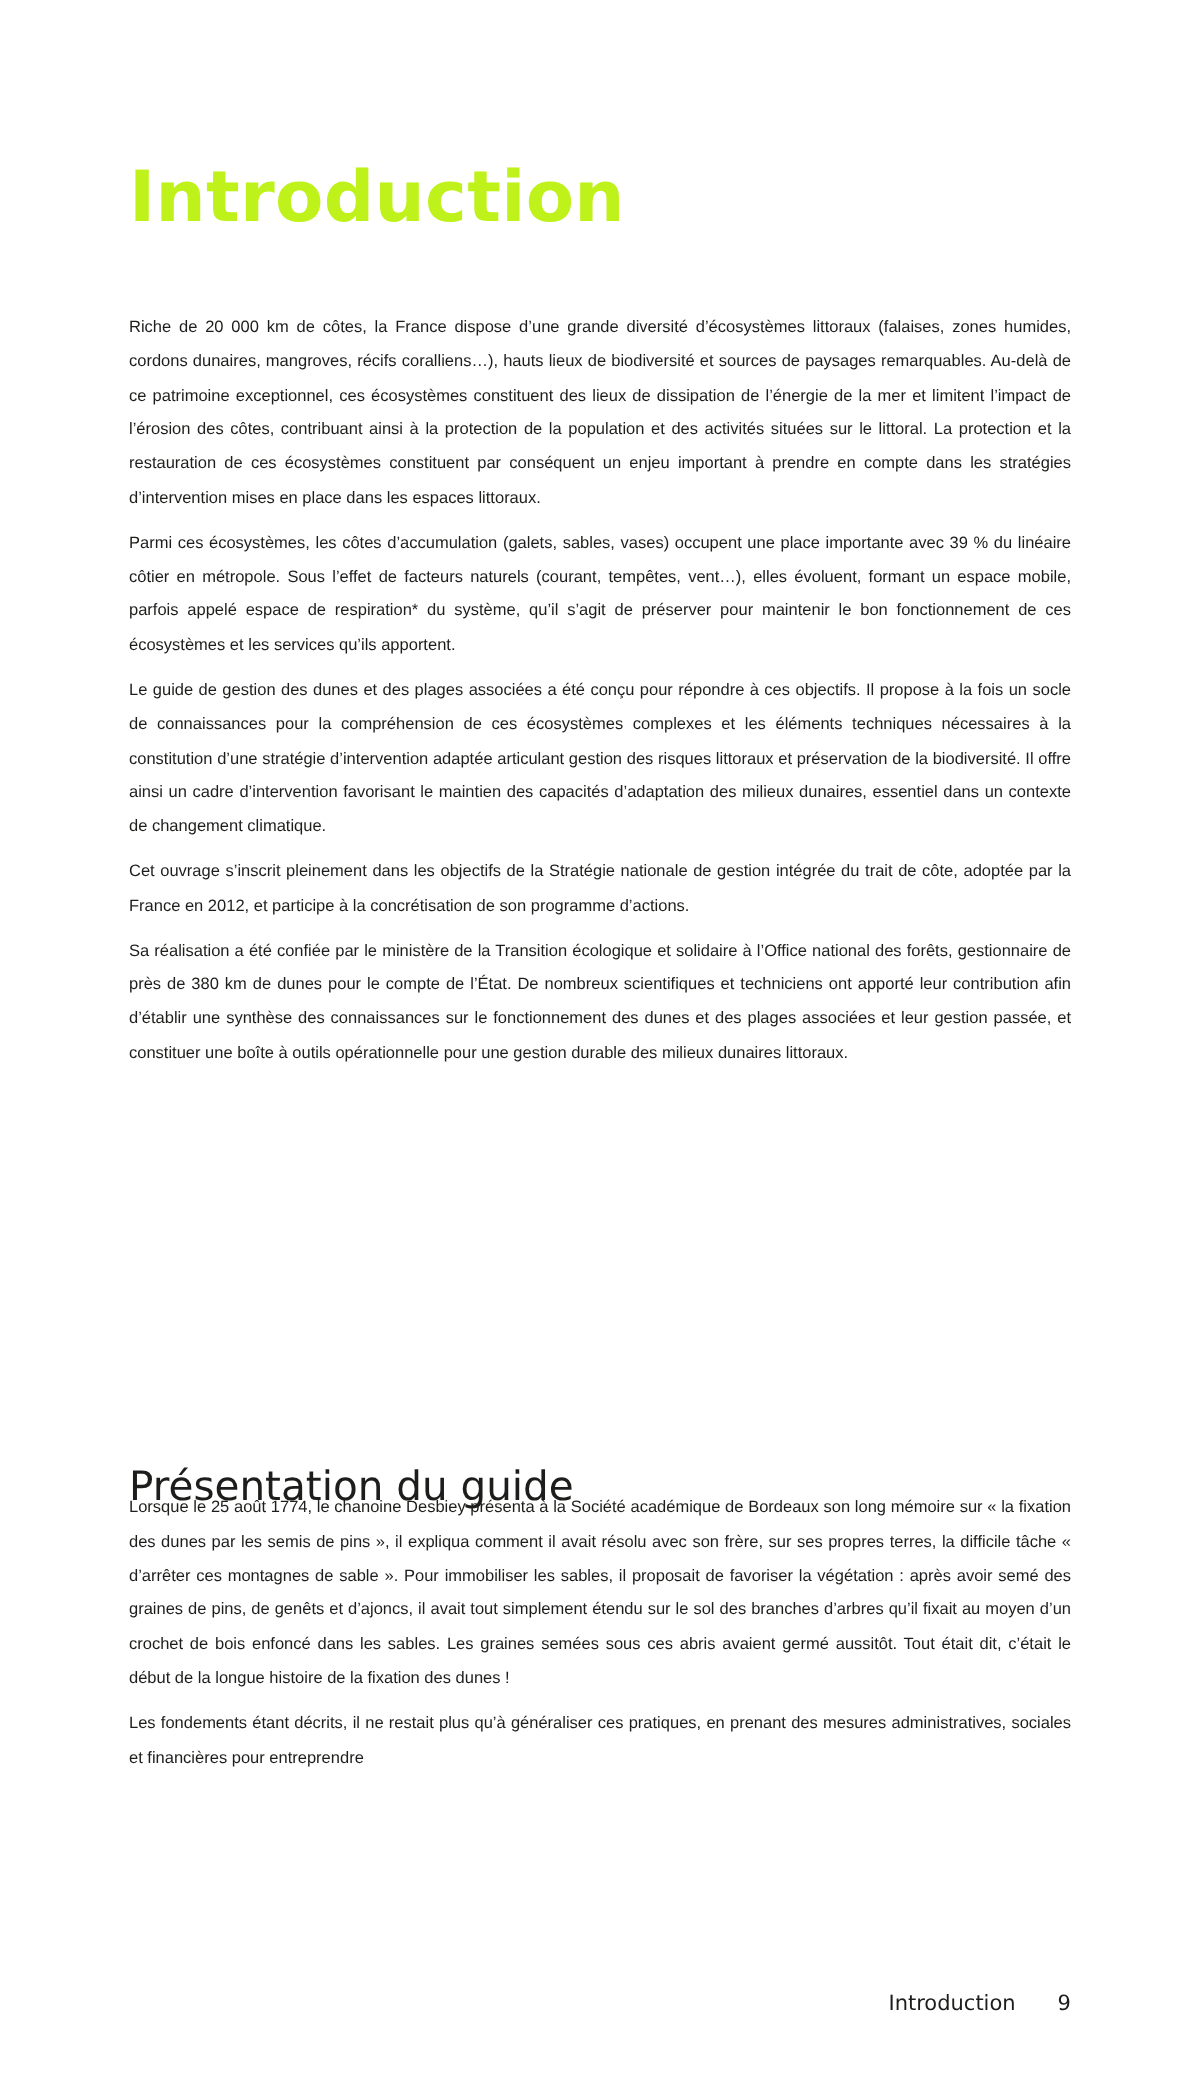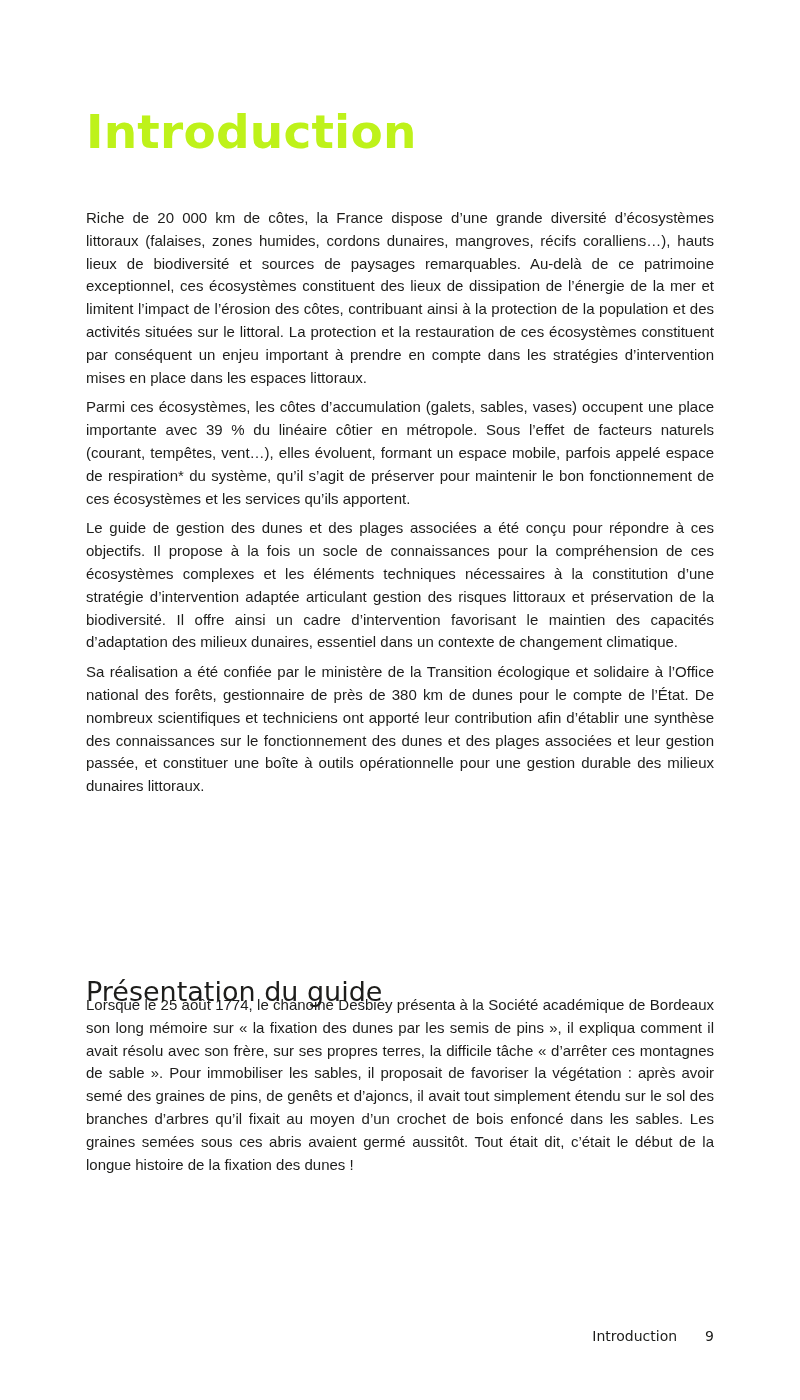--- a/index.html
+++ b/index.html
@@ -5,21 +5,21 @@
     html, body { margin: 0; padding: 0; background: #ffffff; }
     body { width: 800px; height: 1400px; position: relative; overflow: hidden; }
     .page { position: absolute; left: 86px; top: 0; width: 628px; }
     .title {
       position: absolute; left: 0; top: 104px;
       font-family: "DejaVu Sans", sans-serif; font-weight: bold;
       font-size: 47px; letter-spacing: 0.2px; color: #bef21a; margin: 0;
     }
     .body-text {
       font-family: "Liberation Sans", sans-serif;
-      font-size: 15px; line-height: 22.8px; color: #1d1d1b;
+      font-size: 11px; line-height: 22.8px; color: #1d1d1b;
       text-align: justify; hyphens: manual; margin: 0;
     }
     .para { margin: 0 0 7px 0; }
     .block1 { position: absolute; left: 0; top: 207px; width: 628px; }
     .subtitle {
       position: absolute; left: 0; top: 976px; margin: 0;
       font-family: "DejaVu Sans", sans-serif; font-weight: normal;
       font-size: 27px; color: #1d1d1b;
     }
     .block2 { position: absolute; left: 0; top: 994px; width: 628px; }
@@ -32,26 +32,28 @@
 </head>
 <body>
 
 <div class="page">
   <h1 class="title">Introduction</h1>
 
   <div class="block1 body-text">
     <p class="para">Riche de 20 000 km de côtes, la France dispose d’une grande diversité d’éco­systèmes littoraux (falaises, zones humides, cordons dunaires, mangroves, récifs coralliens…), hauts lieux de biodiversité et sources de paysages remarquables. Au-delà de ce patrimoine exceptionnel, ces écosystèmes constituent des lieux de dissipation de l’énergie de la mer et limitent l’impact de l’érosion des côtes, contribuant ainsi à la protection de la population et des activités situées sur le littoral. La protection et la restauration de ces écosystèmes constituent par conséquent un enjeu important à prendre en compte dans les stratégies d’intervention mises en place dans les espaces littoraux.</p>
     <p class="para">Parmi ces écosystèmes, les côtes d’accumulation (galets, sables, vases) occupent une place importante avec 39 % du linéaire côtier en métropole. Sous l’effet de facteurs naturels (courant, tempêtes, vent…), elles évoluent, formant un espace mobile, parfois appelé espace de respiration* du système, qu’il s’agit de pré­server pour maintenir le bon fonctionnement de ces écosystèmes et les services qu’ils apportent.</p>
     <p class="para">Le guide de gestion des dunes et des plages associées a été conçu pour répondre à ces objectifs. Il propose à la fois un socle de connaissances pour la compré­hension de ces écosystèmes complexes et les éléments techniques nécessaires à la constitution d’une stratégie d’intervention adaptée articulant gestion des risques littoraux et préservation de la biodiversité. Il offre ainsi un cadre d’inter­vention favorisant le maintien des capacités d’adaptation des milieux dunaires, essentiel dans un contexte de changement climatique.</p>
+    <p class="para">Cet ouvrage s’inscrit pleinement dans les objectifs de la Stratégie nationale de gestion intégrée du trait de côte, adoptée par la France en 2012, et participe à la concrétisation de son programme d’actions.</p>
     <p class="para">Sa réalisation a été confiée par le ministère de la Transition écologique et solidaire à l’Office national des forêts, gestionnaire de près de 380 km de dunes pour le compte de l’État. De nombreux scientifiques et techniciens ont apporté leur contribution afin d’établir une synthèse des connaissances sur le fonctionnement des dunes et des plages associées et leur gestion passée, et constituer une boîte à outils opérationnelle pour une gestion durable des milieux dunaires littoraux.</p>
   </div>
 
   <h2 class="subtitle">Présentation du guide</h2>
 
   <div class="block2 body-text">
     <p class="para">Lorsque le 25 août 1774, le chanoine Desbiey présenta à la Société aca­démique de Bordeaux son long mémoire sur « la fixation des dunes par les semis de pins », il expliqua comment il avait résolu avec son frère, sur ses propres terres, la difficile tâche « d’arrêter ces montagnes de sable ». Pour immobiliser les sables, il proposait de favoriser la végétation : après avoir semé des graines de pins, de genêts et d’ajoncs, il avait tout simplement étendu sur le sol des branches d’arbres qu’il fixait au moyen d’un crochet de bois enfoncé dans les sables. Les graines semées sous ces abris avaient germé aussitôt. Tout était dit, c’était le début de la longue histoire de la fixation des dunes !</p>
+    <p class="para">Les fondements étant décrits, il ne restait plus qu’à généraliser ces pratiques, en prenant des mesures administratives, sociales et financières pour entreprendre</p>
   </div>
 </div>
 
 <div class="footer">
   <span>Introduction</span>
   <span>9</span>
 </div>
 
 </body></html>

